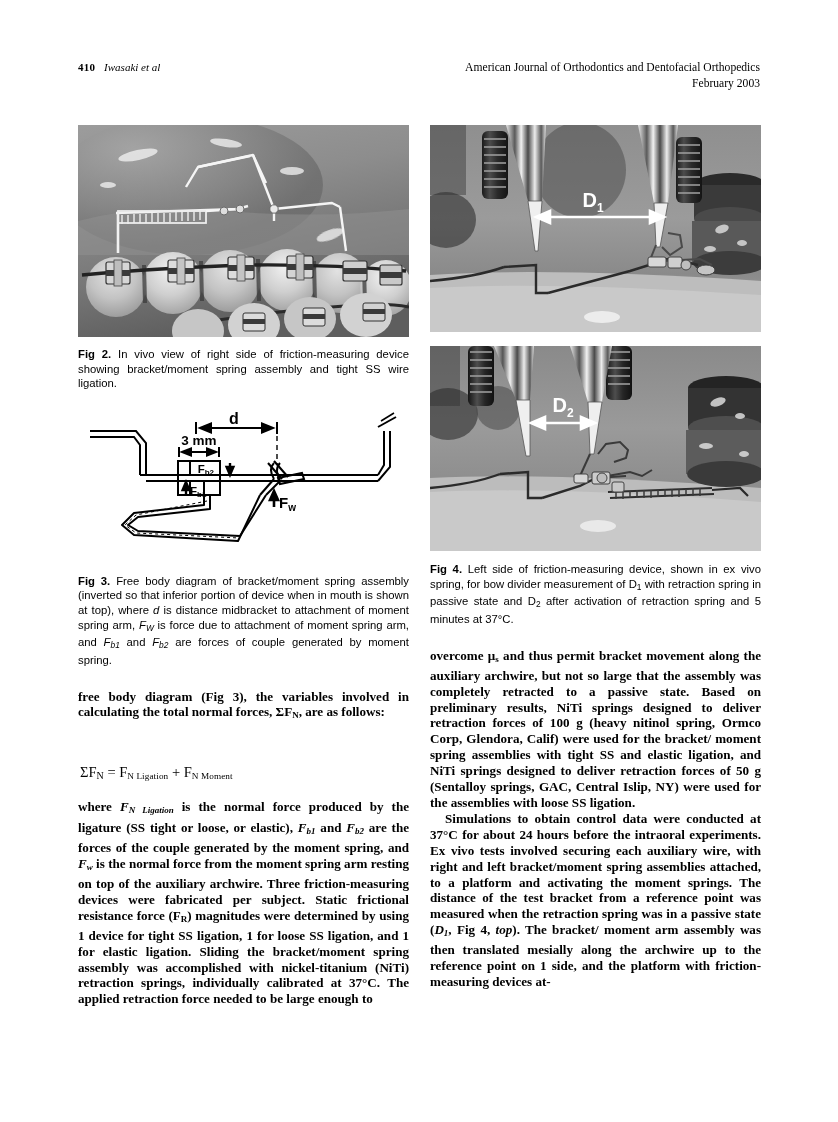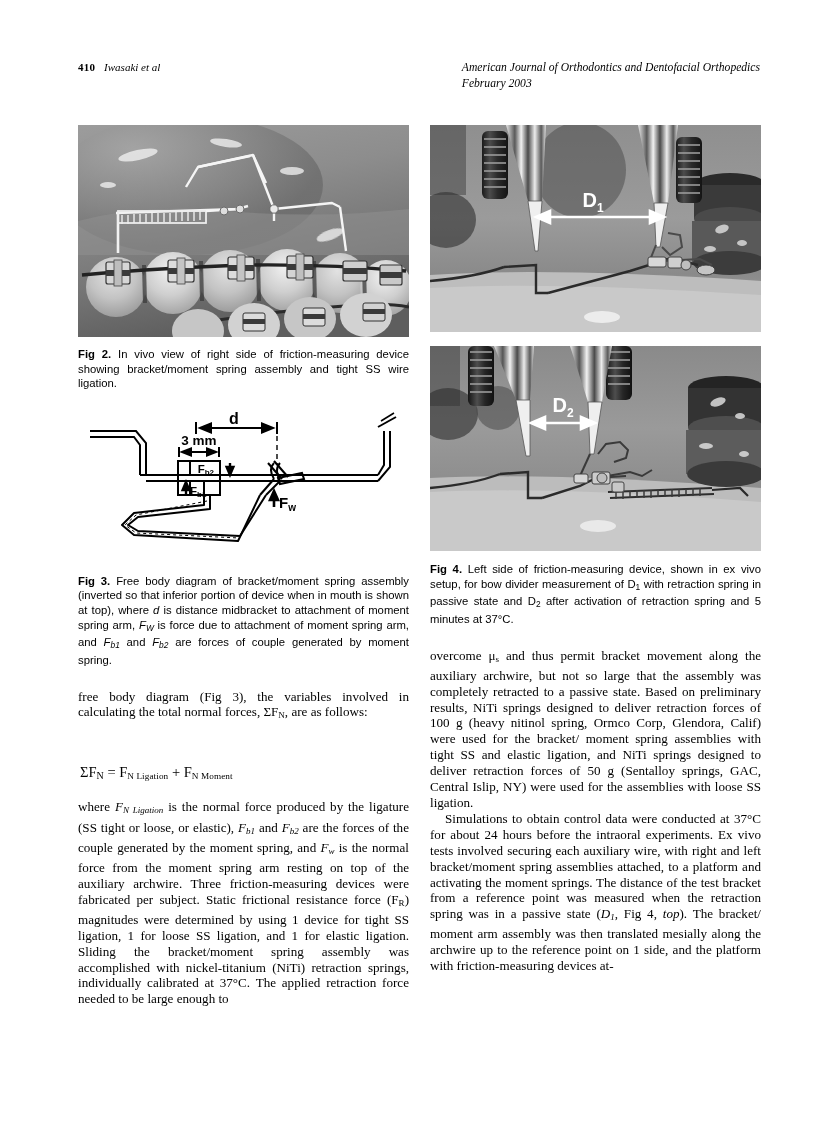--- a/index.html
+++ b/index.html
@@ -43,21 +43,21 @@
     font-style: normal;
     letter-spacing: 0.2px;
   }
   .rh-authors {
     font-style: italic;
     margin-left: 9px;
   }
   .rh-right {
     position: absolute;
     right: 0; top: 0;
-    font-style: italic;
+    text-align: right;
     font-size: 11.6px;
     line-height: 16px;
     white-space: nowrap;
   }
 
   
   .col-left {
     position: absolute;
     left: 78px;
     top: 125px;
@@ -97,21 +97,21 @@
 
   
   .body-text {
     font-family: "Liberation Serif", serif;
     font-size: 13.1px;
     line-height: 15.9px;
     text-align: justify;
     text-justify: inter-word;
     hyphens: none;
   }
-  .body-text p { margin: 0; }
+  .body-text p { margin: 0; font-weight: bold; }
   .body-text p.indent { text-indent: 15px; }
   .body-text i { font-style: italic; }
   .body-text sub {
     font-size: 9px;
     vertical-align: -0.25em;
   }
 
   
   .equation {
     font-family: "Liberation Serif", serif;
@@ -640,21 +640,21 @@
         <g stroke="#ffffff" stroke-width="2.6" fill="#ffffff">
           <path d="M108 77 L158 77"></path>
           <polygon points="101,77 115,71 115,83"></polygon>
           <polygon points="165,77 151,71 151,83"></polygon>
         </g>
         <text x="133" y="66" text-anchor="middle" font-family="Liberation Sans, sans-serif" font-size="20" font-weight="bold" fill="#ffffff">D<tspan font-size="12" dy="5">2</tspan></text>
       </svg>
     </div>
 
     <div class="caption" style="margin-top:11px;">
-      <b>Fig 4.</b><span> Left side of friction-measuring device, shown in ex vivo setup, for bow divider measurement of D</span><sub>1</sub><span> with retraction spring in passive state and D</span><sub>2</sub><span> after activation of retraction spring and 5 minutes at 37°C.</span>
+      <b>Fig 4.</b><span> Left side of friction-measuring device, shown in ex vivo spring, for bow divider measurement of D</span><sub>1</sub><span> with retraction spring in passive state and D</span><sub>2</sub><span> after activation of retraction spring and 5 minutes at 37°C.</span>
     </div>
 
     <div class="body-text" style="margin-top:21px;">
       <p><span>overcome μ</span><sub>s</sub><span> and thus permit bracket movement along the auxiliary archwire, but not so large that the assembly was completely retracted to a passive state. Based on preliminary results, NiTi springs designed to deliver retraction forces of 100 g (heavy nitinol spring, Ormco Corp, Glendora, Calif) were used for the bracket/ moment spring assemblies with tight SS and elastic ligation, and NiTi springs designed to deliver retraction forces of 50 g (Sentalloy springs, GAC, Central Islip, NY) were used for the assemblies with loose SS ligation.</span></p>
       <p class="indent"><span>Simulations to obtain control data were conducted at 37°C for about 24 hours before the intraoral experiments. Ex vivo tests involved securing each auxiliary wire, with right and left bracket/moment spring assemblies attached, to a platform and activating the moment springs. The distance of the test bracket from a reference point was measured when the retraction spring was in a passive state (</span><i>D</i><i><sub>1</sub></i><span>, Fig 4, </span><i>top</i><span>). The bracket/ moment arm assembly was then translated mesially along the archwire up to the reference point on 1 side, and the platform with friction-measuring devices at-</span></p>
     </div>
   </div>
 
 </div>
 

